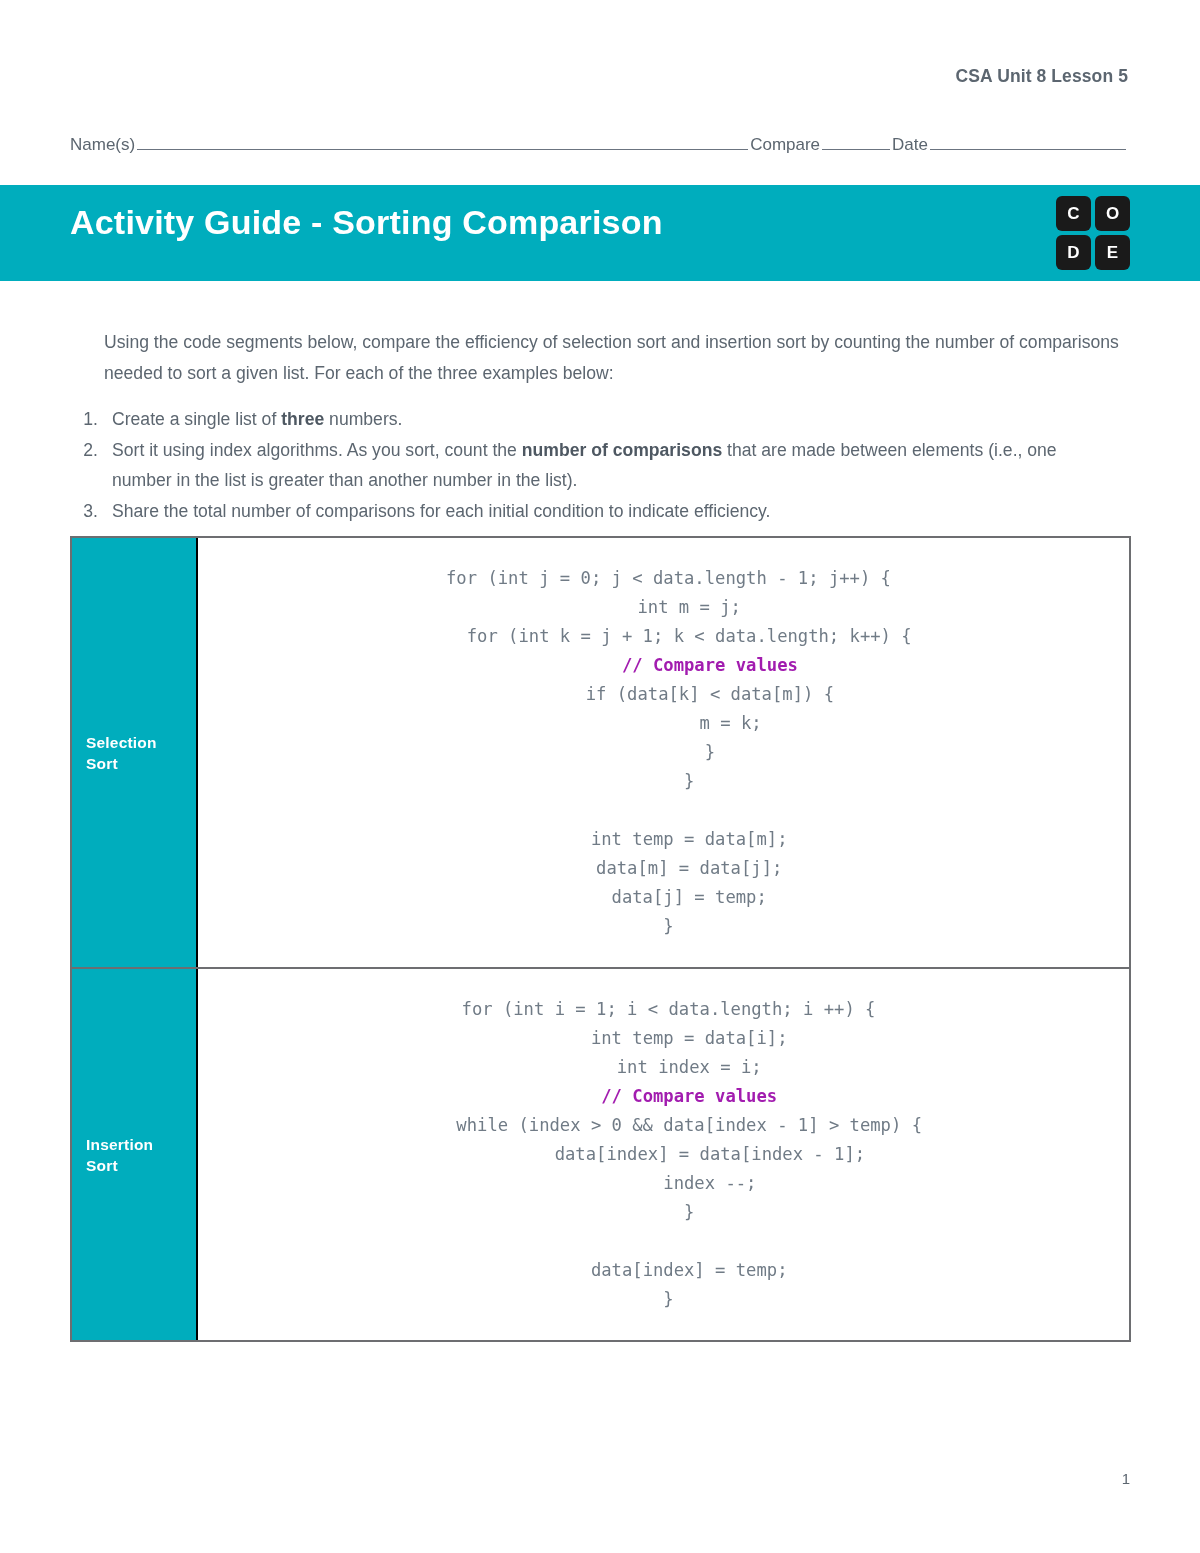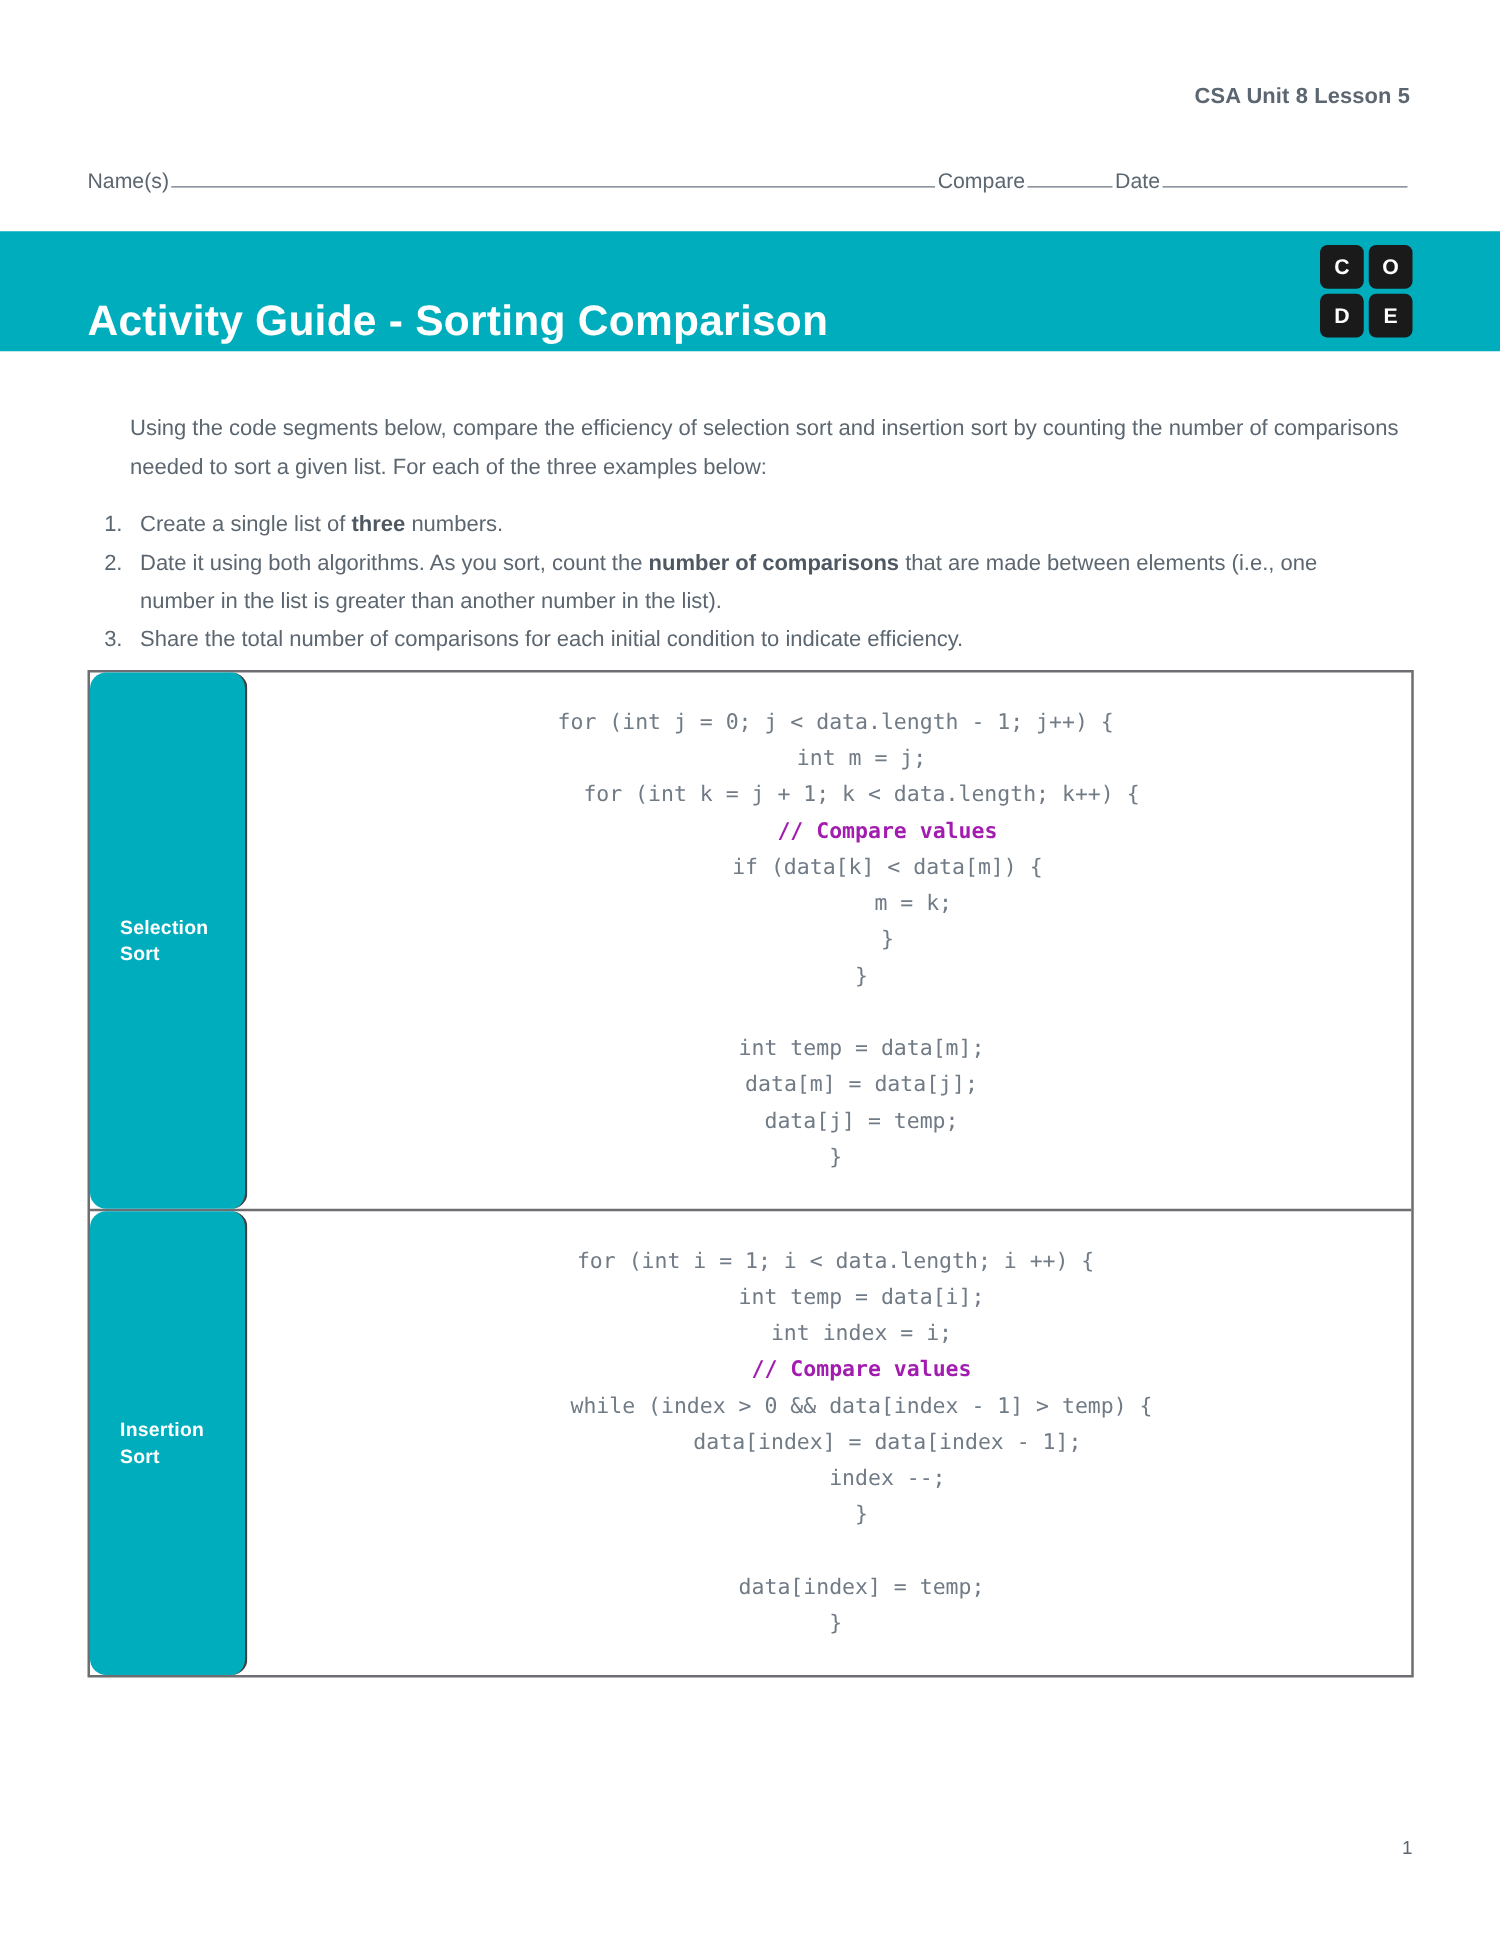--- a/index.html
+++ b/index.html
@@ -63,21 +63,20 @@
     align-items: center;
   }
   .banner-title {
     position: absolute;
     left: 70px;
     top: 18px;
     color: #ffffff;
     font-size: 34px;
     font-weight: bold;
     letter-spacing: 0.2px;
-    margin-top: 35px;
   }
 
   
   .logo {
     position: absolute;
     right: 70px;
     top: 196px;
     width: 74px;
     height: 74px;
     display: grid;
@@ -149,24 +148,23 @@
   }
   .row-label {
     flex: 0 0 126px;
     background: #00adbd;
     color: #ffffff;
     font-size: 15.5px;
     font-weight: bold;
     line-height: 21px;
     display: flex;
     align-items: center;
-    padding-left: 24px;
+    padding-left: 14px;
     letter-spacing: 0.2px;
-    border-right: 2px solid #404040;
-    border-radius: 13px;
+    border-right: 2px solid #000000;
   }
   .row-label span { display: block; }
   .code-cell {
     flex: 1 1 auto;
     padding: 26px 18px 26px 28px;
   }
   pre.code {
     font-family: "DejaVu Sans Mono", monospace;
     font-size: 17.2px;
     line-height: 29px;
@@ -219,21 +217,21 @@
 
 <div class="intro">Using the code segments below, compare the efficiency of selection sort and insertion sort by counting the number of comparisons needed to sort a given list. For each of the three examples below:</div>
 
 <div class="steps" id="steps-list">
     <div class="step">
       <div class="step-num">1.</div>
       <div class="step-body"><span>Create a single list of </span><b>three</b><span> numbers.</span></div>
     </div>
     <div class="step">
       <div class="step-num">2.</div>
-      <div class="step-body"><span>Date it using both algorithms. As you sort, count the </span><b>number of comparisons</b><span> that are made between elements (i.e., one number in the list is greater than another number in the list).</span></div>
+      <div class="step-body"><span>Sort it using index algorithms. As you sort, count the </span><b>number of comparisons</b><span> that are made between elements (i.e., one number in the list is greater than another number in the list).</span></div>
     </div>
     <div class="step">
       <div class="step-num">3.</div>
       <div class="step-body"><span>Share the total number of comparisons for each initial condition to indicate efficiency.</span></div>
     </div>
   </div>
 
 <div class="code-table" id="code-table">
     <div class="code-row row-selection">
       <div class="row-label">

